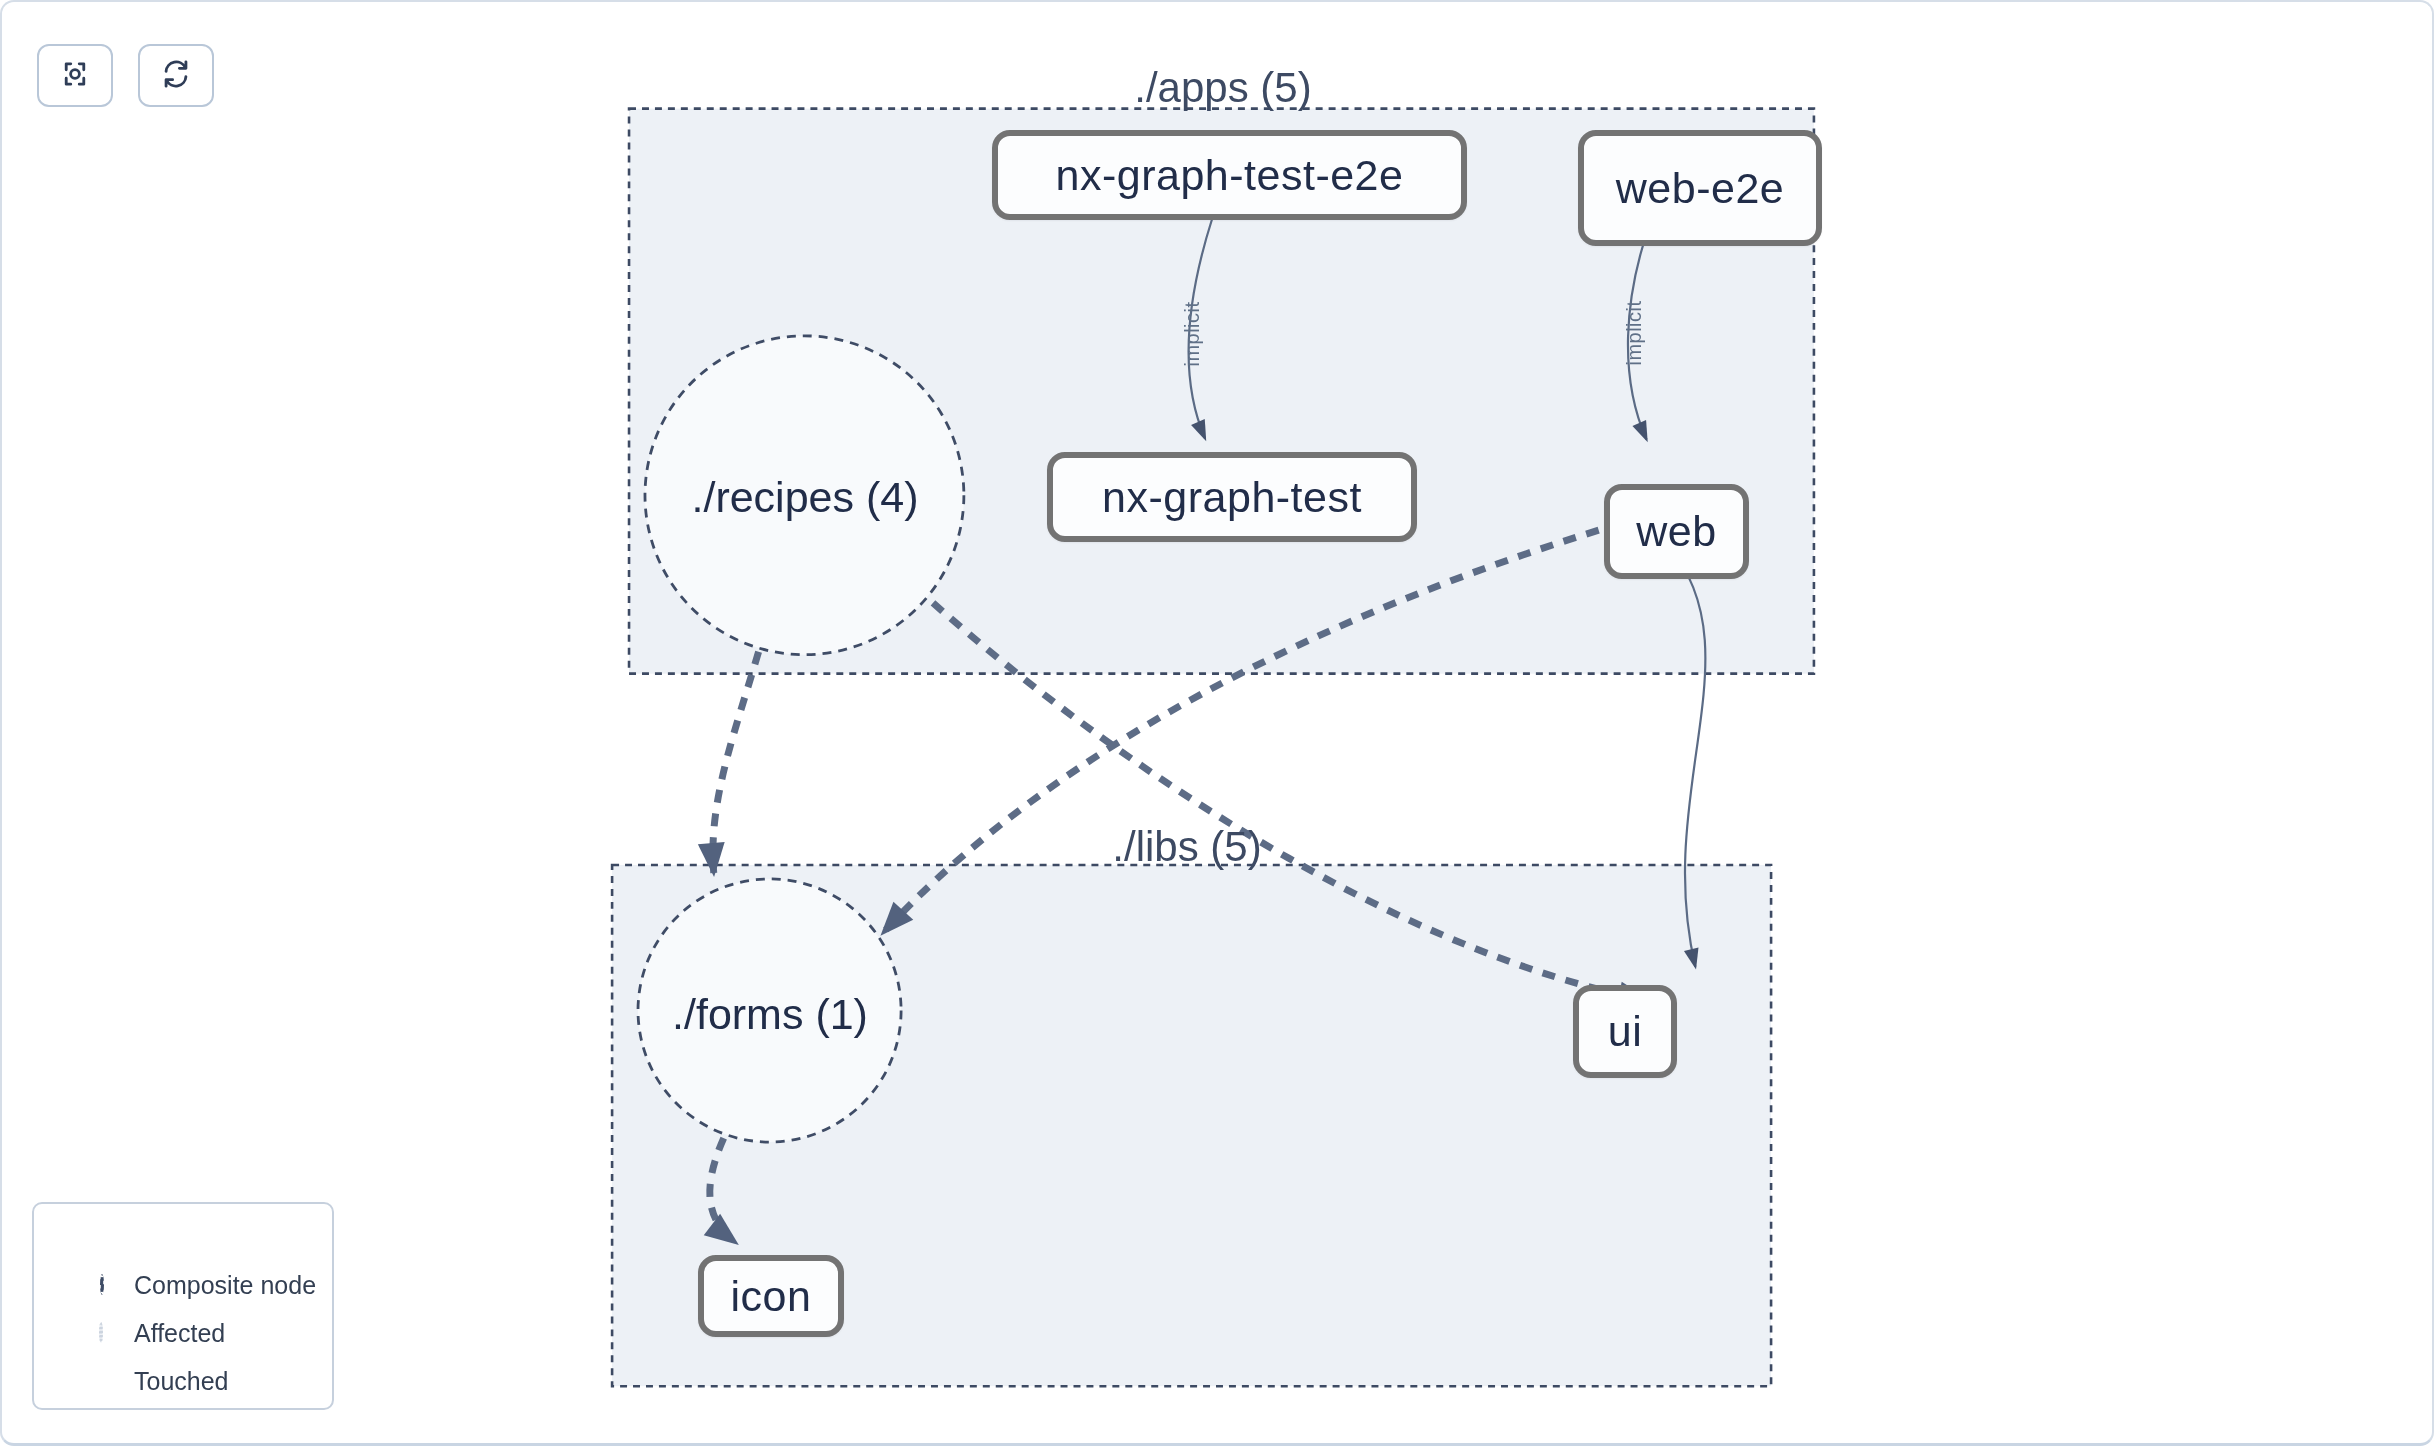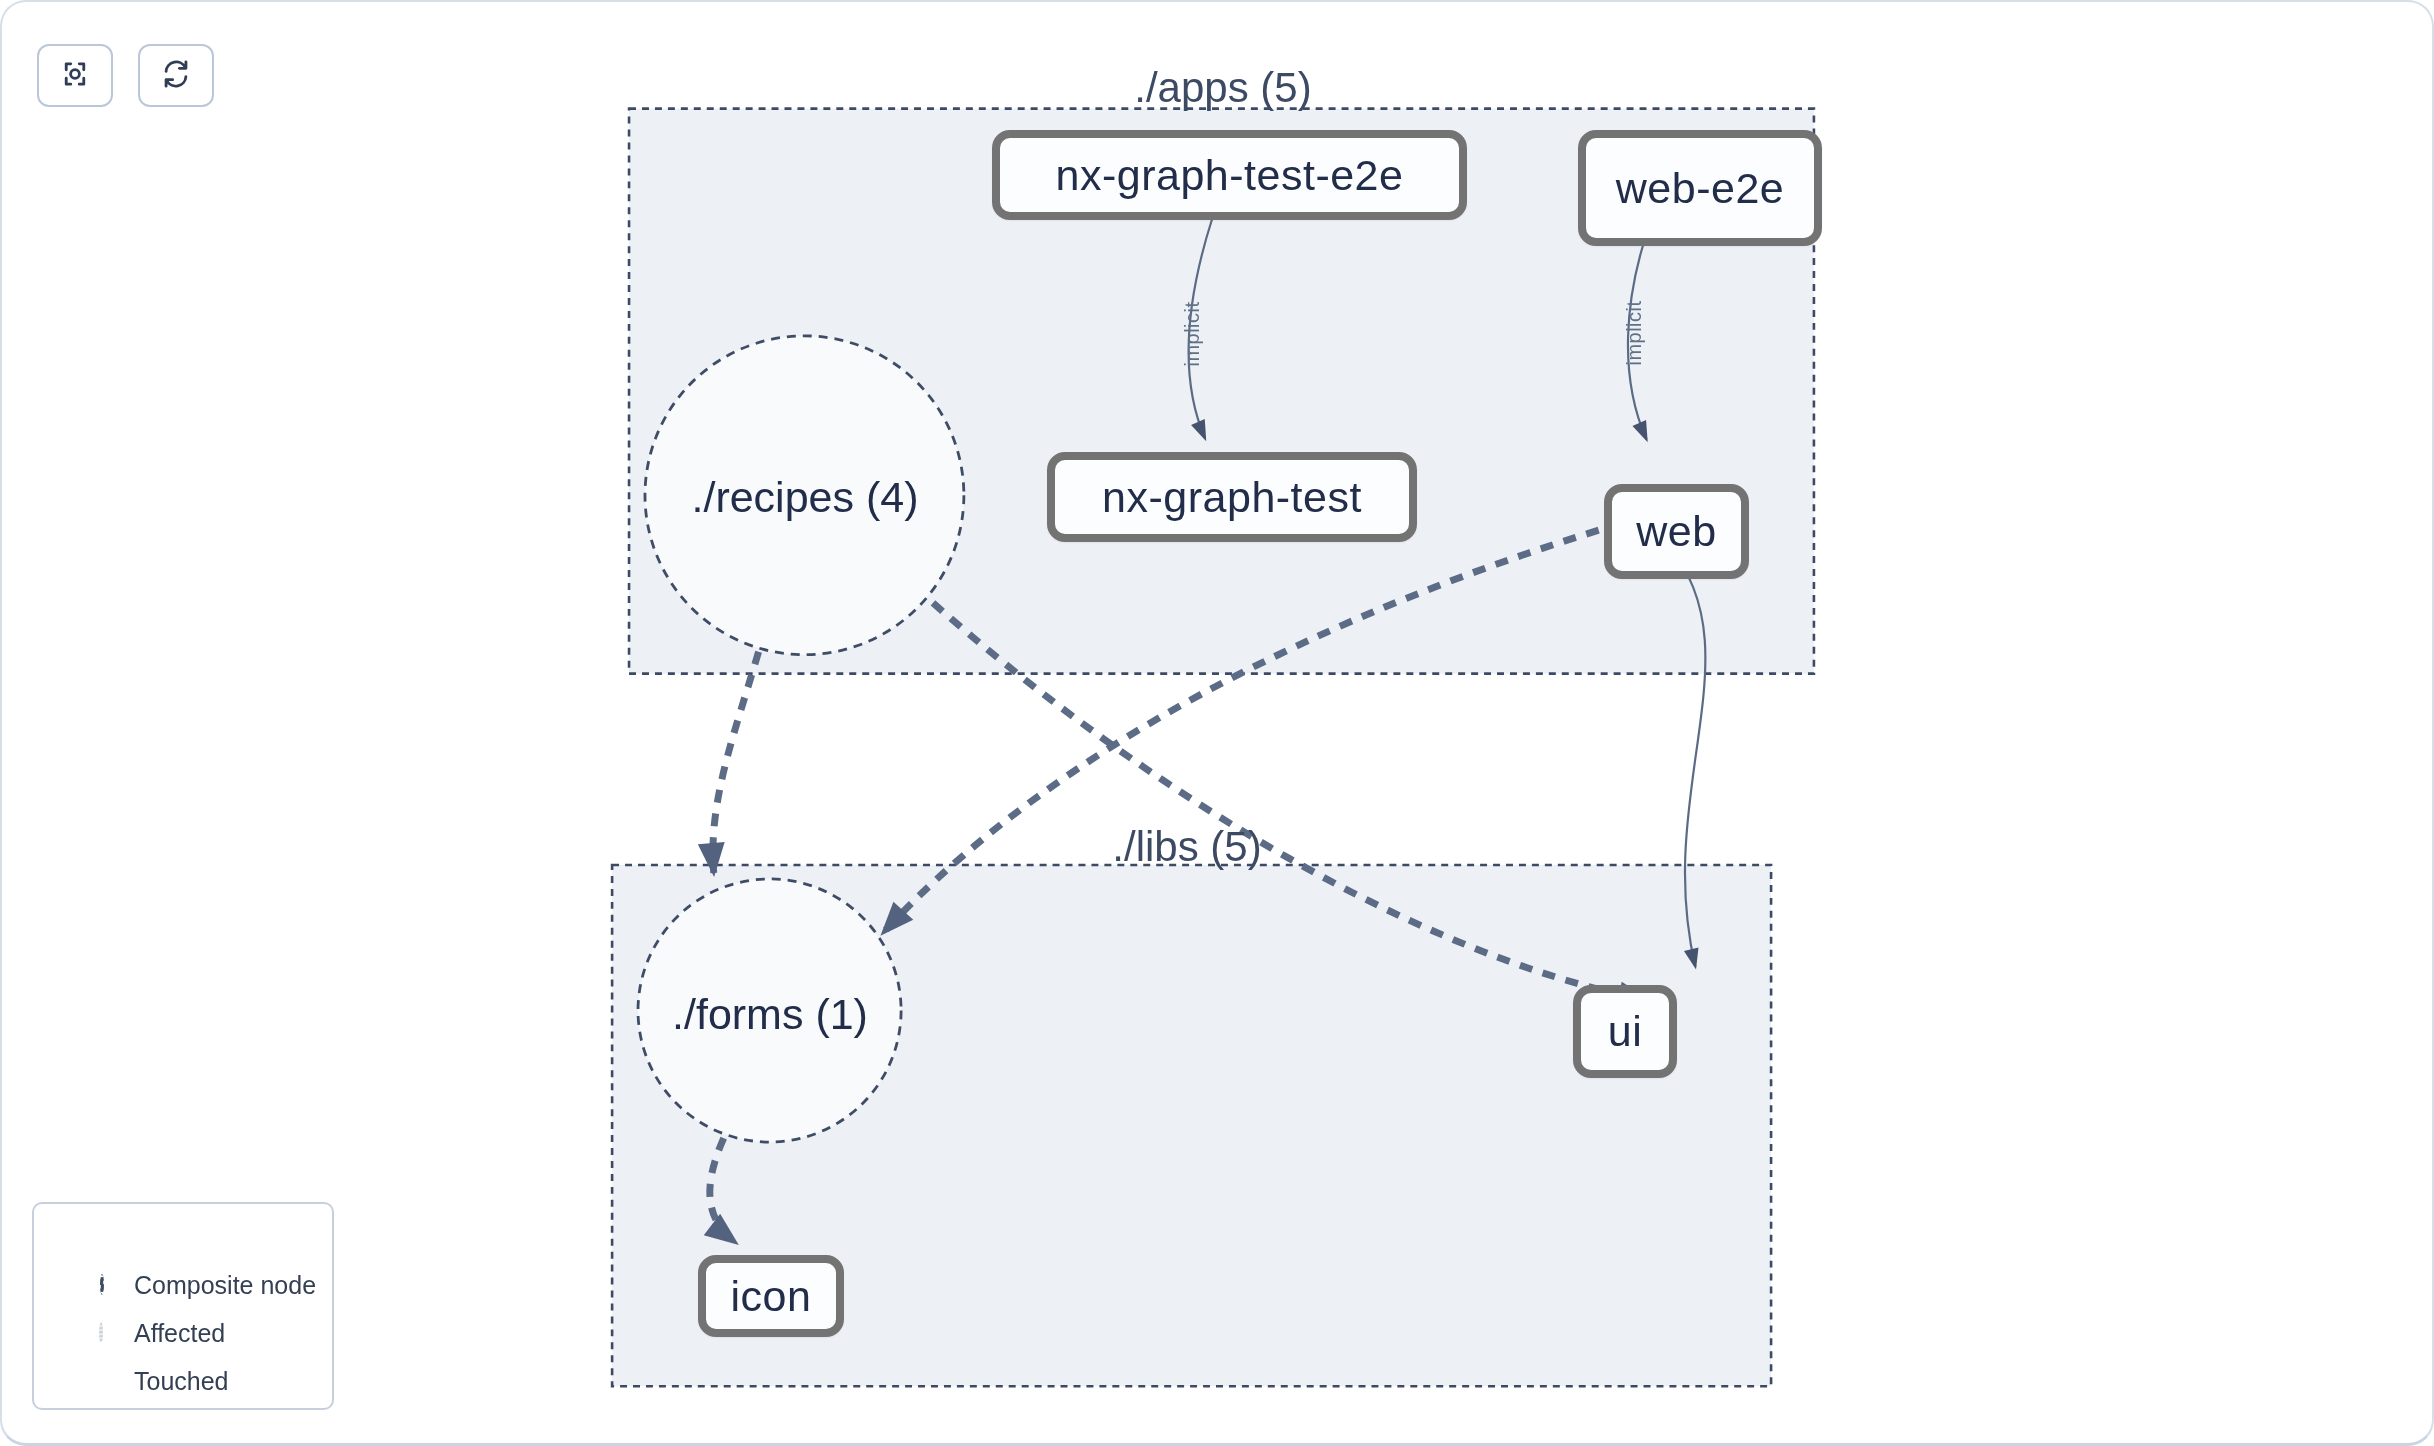--- a/index.html
+++ b/index.html
@@ -3,21 +3,21 @@
 <meta charset="utf-8">
 <style>
   html,body{margin:0;padding:0;background:#fff;}
   .stage{
     position:relative;
     width:2434px;height:1446px;
     box-sizing:border-box;
     background:#ffffff;
     border:2px solid #d6dee8;
     border-bottom:3px solid #c9d5e3;
-    border-radius:26px;
+    border-radius:14px;
     overflow:hidden;
     font-family:"Liberation Sans","DejaVu Sans",sans-serif;
   }
   .layer{position:absolute;inset:0;width:100%;height:100%;}
   
   .tool-btn{
     position:absolute;width:76px;height:63px;
     background:#ffffff;border:2px solid #b9c7d8;border-radius:12px;
     display:flex;align-items:center;justify-content:center;
     box-sizing:border-box;cursor:pointer;
@@ -25,21 +25,21 @@
   .tool-btn svg{stroke:#2f3d57;fill:none;stroke-width:2;stroke-linecap:round;stroke-linejoin:round;}
   
   .group-title{
     position:absolute;text-align:center;
     font-size:42px;line-height:52px;color:#3d4a63;
     white-space:nowrap;
   }
   
   .node{
     position:absolute;box-sizing:border-box;
-    background:#fcfdfe;border:8px solid #737373;border-radius:18px;
+    background:#fcfdfe;border:6px solid #737373;border-radius:18px;
     display:flex;align-items:center;justify-content:center;
     font-size:43px;color:#212d49;letter-spacing:.5px;
     box-shadow:0 1px 2px rgba(30,41,59,.06);
     cursor:pointer;white-space:nowrap;
   }
   
   .composite-label{
     position:absolute;width:400px;height:62px;
     display:flex;align-items:center;justify-content:center;
     font-size:43px;color:#212d49;pointer-events:none;white-space:nowrap;

